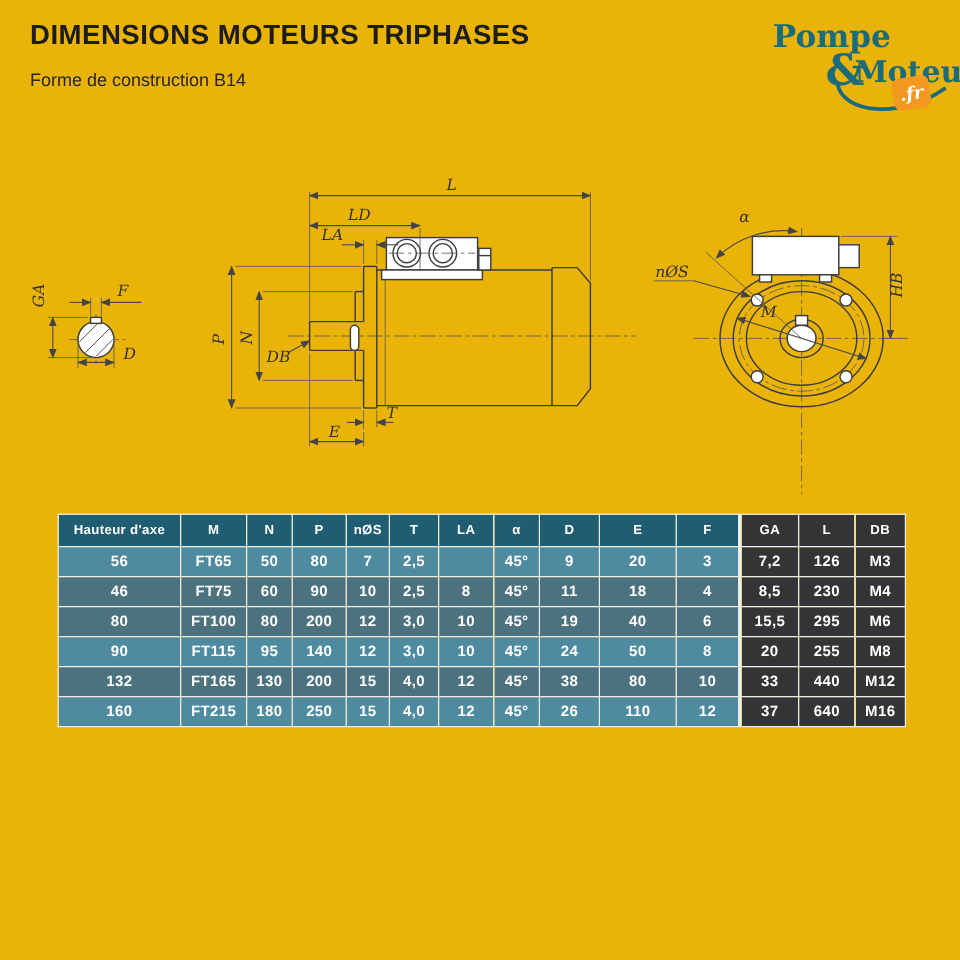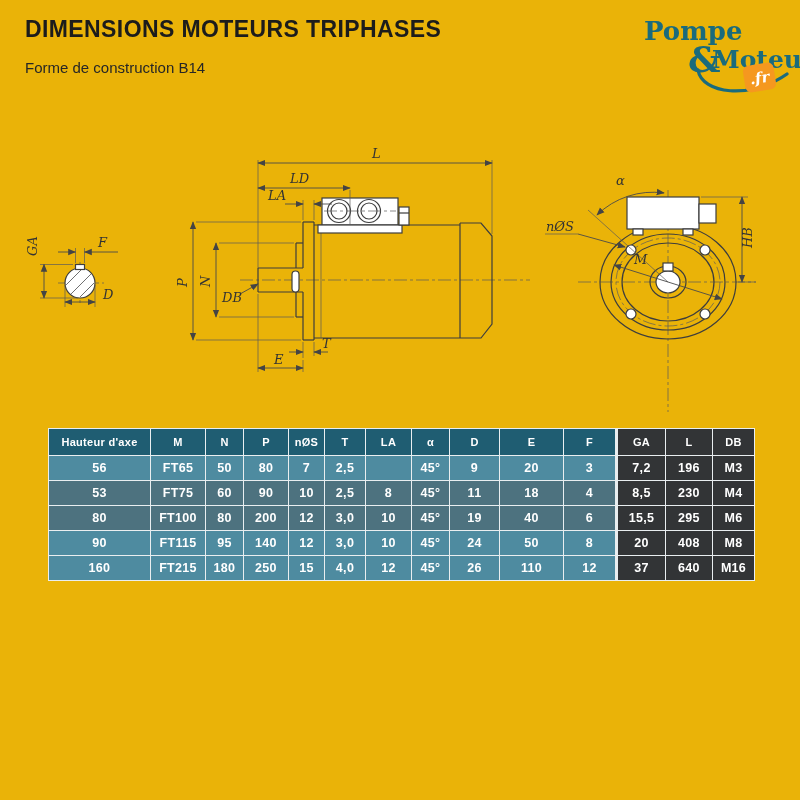--- a/index.html
+++ b/index.html
@@ -264,25 +264,25 @@
           <td>50</td>
           <td>80</td>
           <td>7</td>
           <td>2,5</td>
           <td></td>
           <td>45°</td>
           <td>9</td>
           <td>20</td>
           <td>3</td>
           <td class="darkcol">7,2</td>
-          <td class="darkcol">196</td>
+          <td class="darkcol">126</td>
           <td class="darkcol">M3</td>
         </tr>
         <tr class="rowb">
-          <td>53</td>
+          <td>46</td>
           <td>FT75</td>
           <td>60</td>
           <td>90</td>
           <td>10</td>
           <td>2,5</td>
           <td>8</td>
           <td>45°</td>
           <td>11</td>
           <td>18</td>
           <td>4</td>
@@ -312,22 +312,38 @@
           <td>95</td>
           <td>140</td>
           <td>12</td>
           <td>3,0</td>
           <td>10</td>
           <td>45°</td>
           <td>24</td>
           <td>50</td>
           <td>8</td>
           <td class="darkcol">20</td>
-          <td class="darkcol">408</td>
+          <td class="darkcol">255</td>
           <td class="darkcol">M8</td>
+        </tr>
+        <tr class="rowb">
+          <td>132</td>
+          <td>FT165</td>
+          <td>130</td>
+          <td>200</td>
+          <td>15</td>
+          <td>4,0</td>
+          <td>12</td>
+          <td>45°</td>
+          <td>38</td>
+          <td>80</td>
+          <td>10</td>
+          <td class="darkcol">33</td>
+          <td class="darkcol">440</td>
+          <td class="darkcol">M12</td>
         </tr>
         <tr class="rowa">
           <td>160</td>
           <td>FT215</td>
           <td>180</td>
           <td>250</td>
           <td>15</td>
           <td>4,0</td>
           <td>12</td>
           <td>45°</td>

